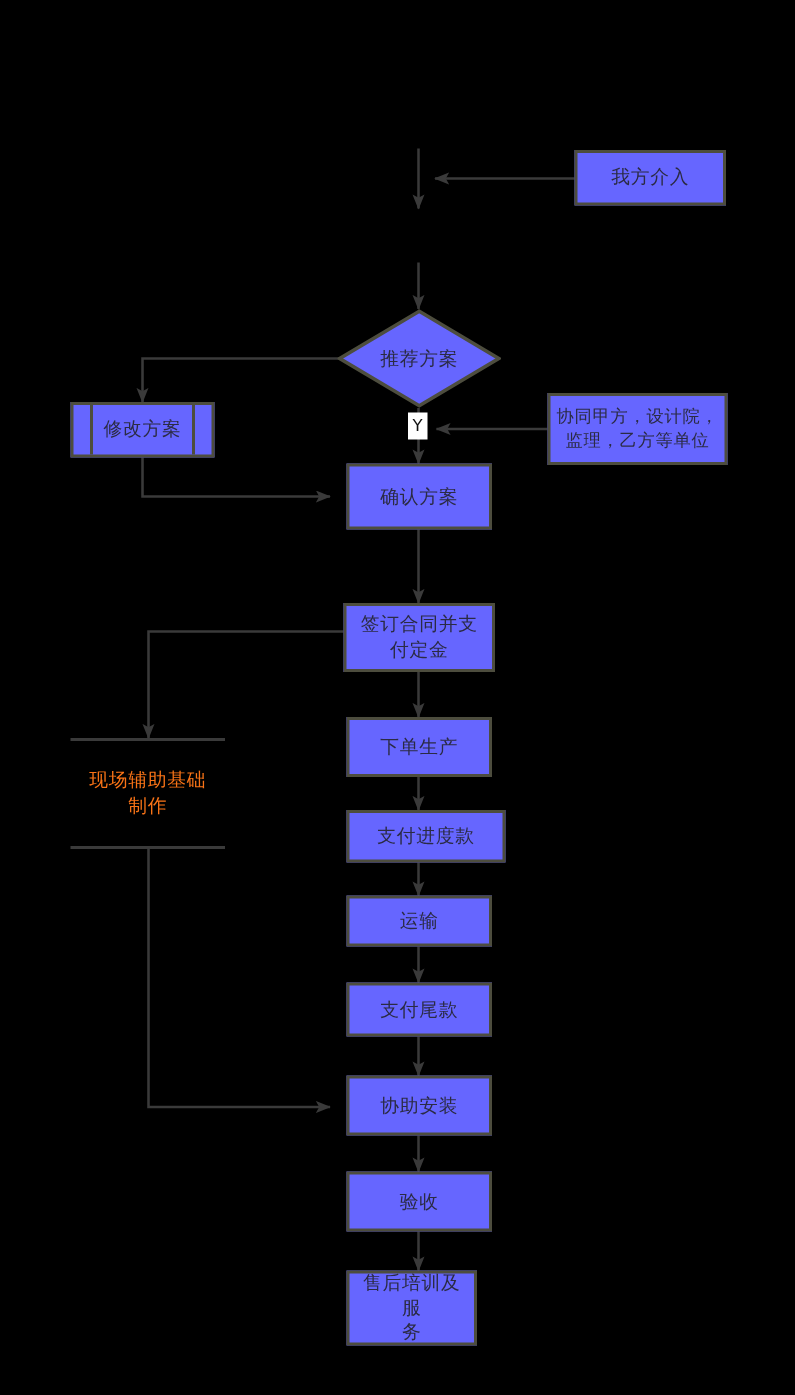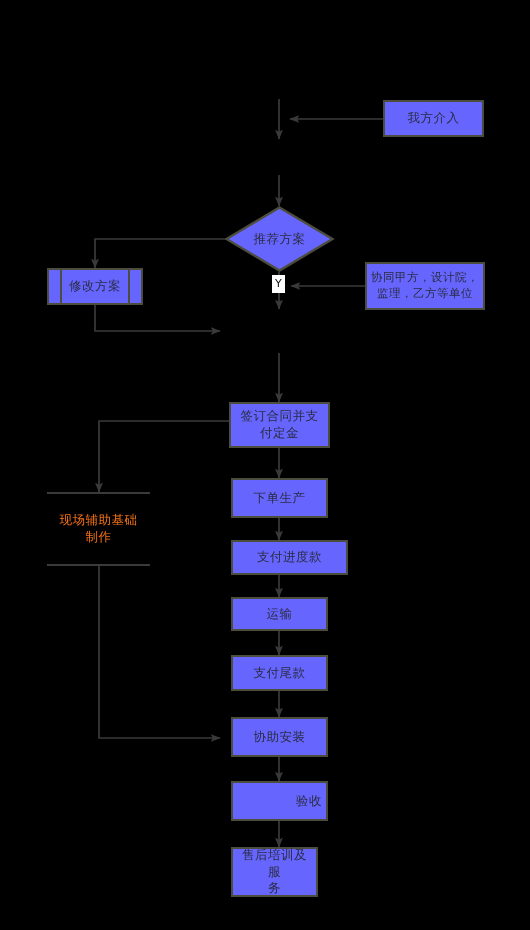--- a/index.html
+++ b/index.html
@@ -151,52 +151,55 @@
     <span class="bar-l"></span>
     <span class="bar-r"></span>
     <span class="node-label">修改方案</span>
   </div>
 
   <div class="node n-process" style="left:365px; top:262px; width:120px; height:48px; font-size:11.5px;">
     <span class="node-label">协同甲方，设计院，
 监理，乙方等单位</span>
   </div>
 
+  <div class="node n-process" style="left:231px; top:309px; width:97px; height:44px;">
+    <span class="node-label">确认方案</span>
+  </div>
 
   <div class="node n-process" style="left:229px; top:402px; width:101px; height:46px;">
     <span class="node-label">签订合同并支
 付定金</span>
   </div>
 
   <div class="node n-process" style="left:231px; top:478px; width:97px; height:40px;">
     <span class="node-label">下单生产</span>
   </div>
 
-  <div class="node n-process" style="left:231px; top:540px; width:117px; height:35px;">
+  <div class="node n-process" style="left:231px; top:540px; width:106px; height:35px;">
     <span class="node-label">支付进度款</span>
   </div>
 
   <div class="node n-process" style="left:231px; top:597px; width:97px; height:34px;">
     <span class="node-label">运输</span>
   </div>
 
   <div class="node n-process" style="left:231px; top:655px; width:97px; height:36px;">
     <span class="node-label">支付尾款</span>
   </div>
 
   <div class="node n-offpage" style="left:47px; top:492px; width:103px; height:74px;">
     <span class="node-label">现场辅助基础
 制作</span>
   </div>
 
   <div class="node n-process" style="left:231px; top:717px; width:97px; height:40px;">
     <span class="node-label">协助安装</span>
   </div>
 
-  <div class="node n-process" style="left:231px; top:781px; width:97px; height:40px;justify-content:flex-end;">
+  <div class="node n-process" style="left:231px; top:781px; width:97px; height:40px;">
     <span class="node-label">验收</span>
   </div>
 
   <div class="node n-process" style="left:231px; top:847px; width:87px; height:50px;">
     <span class="node-label">售后培训及服
 务</span>
   </div>
 
 </div>
 

